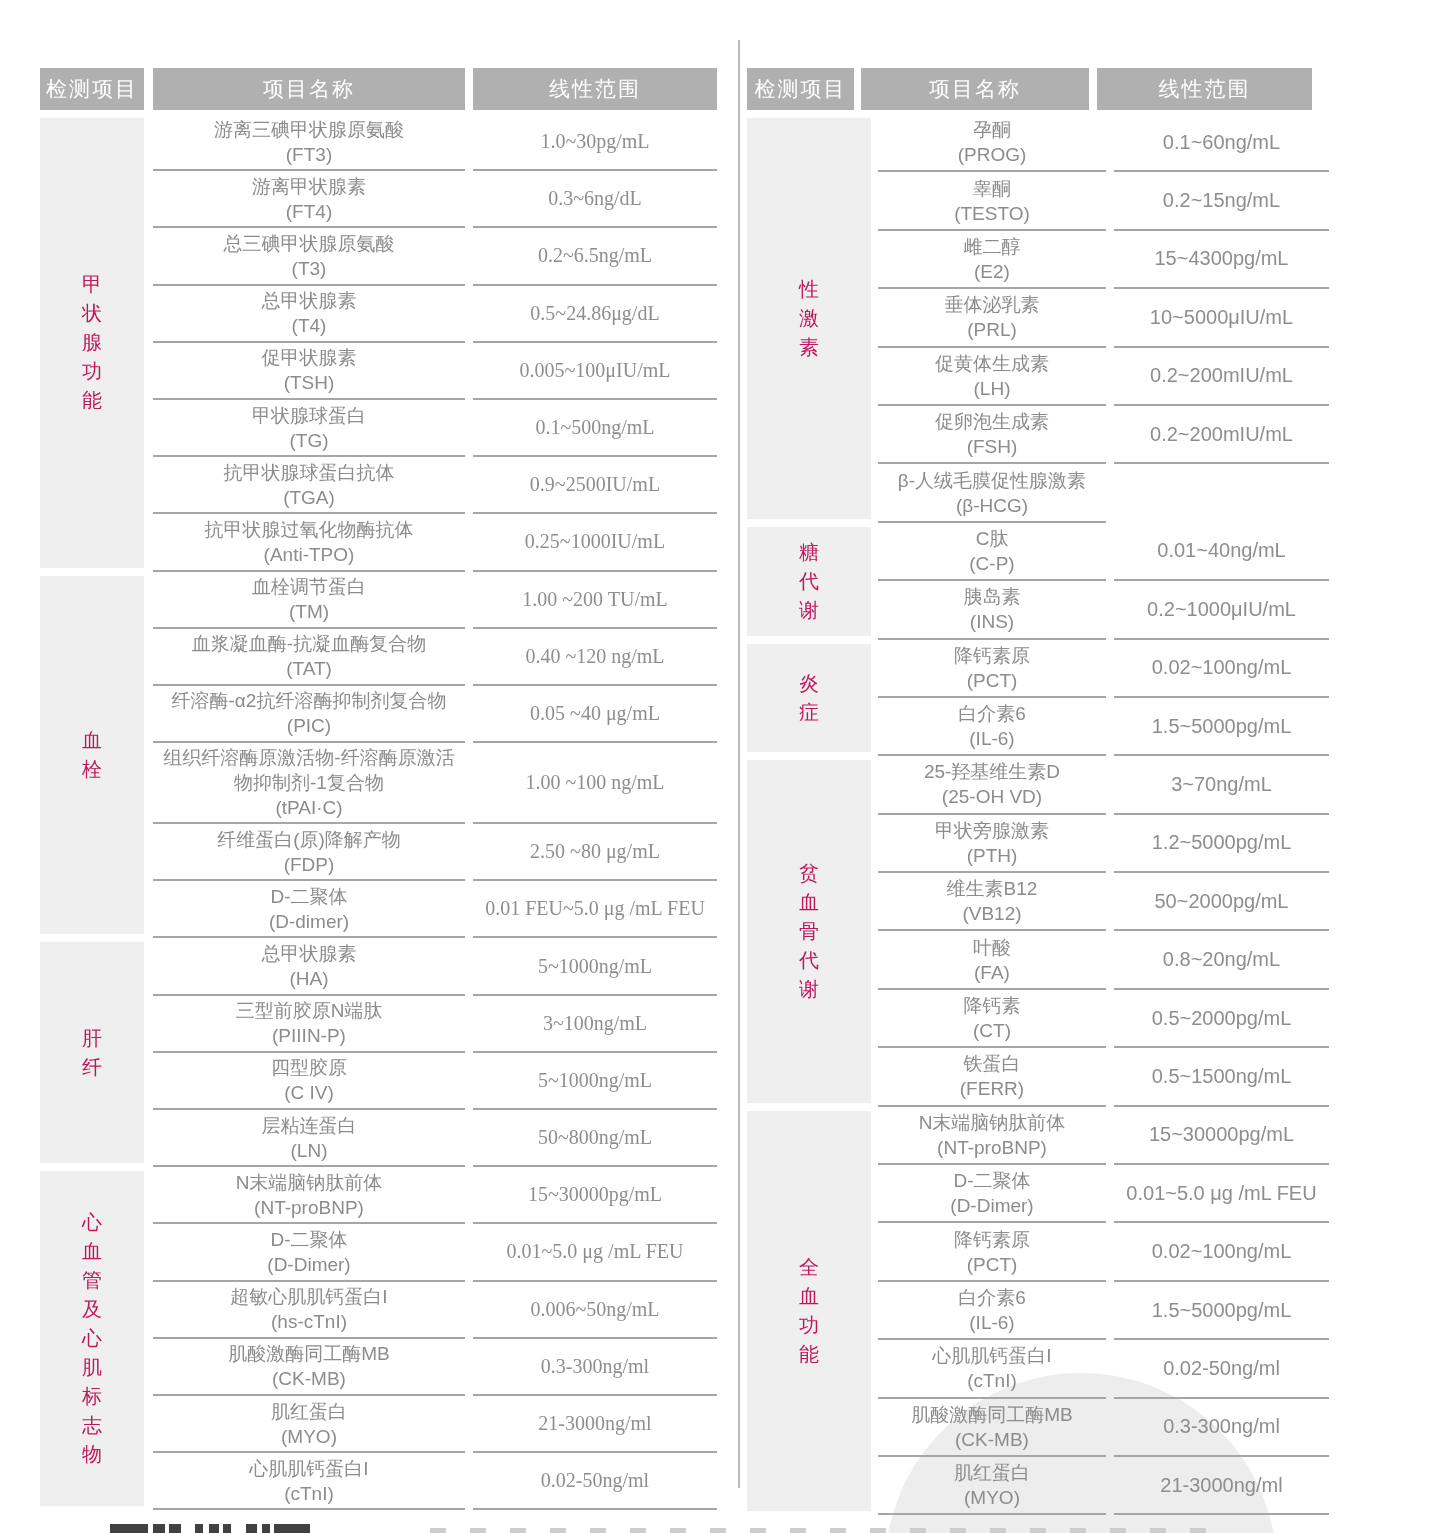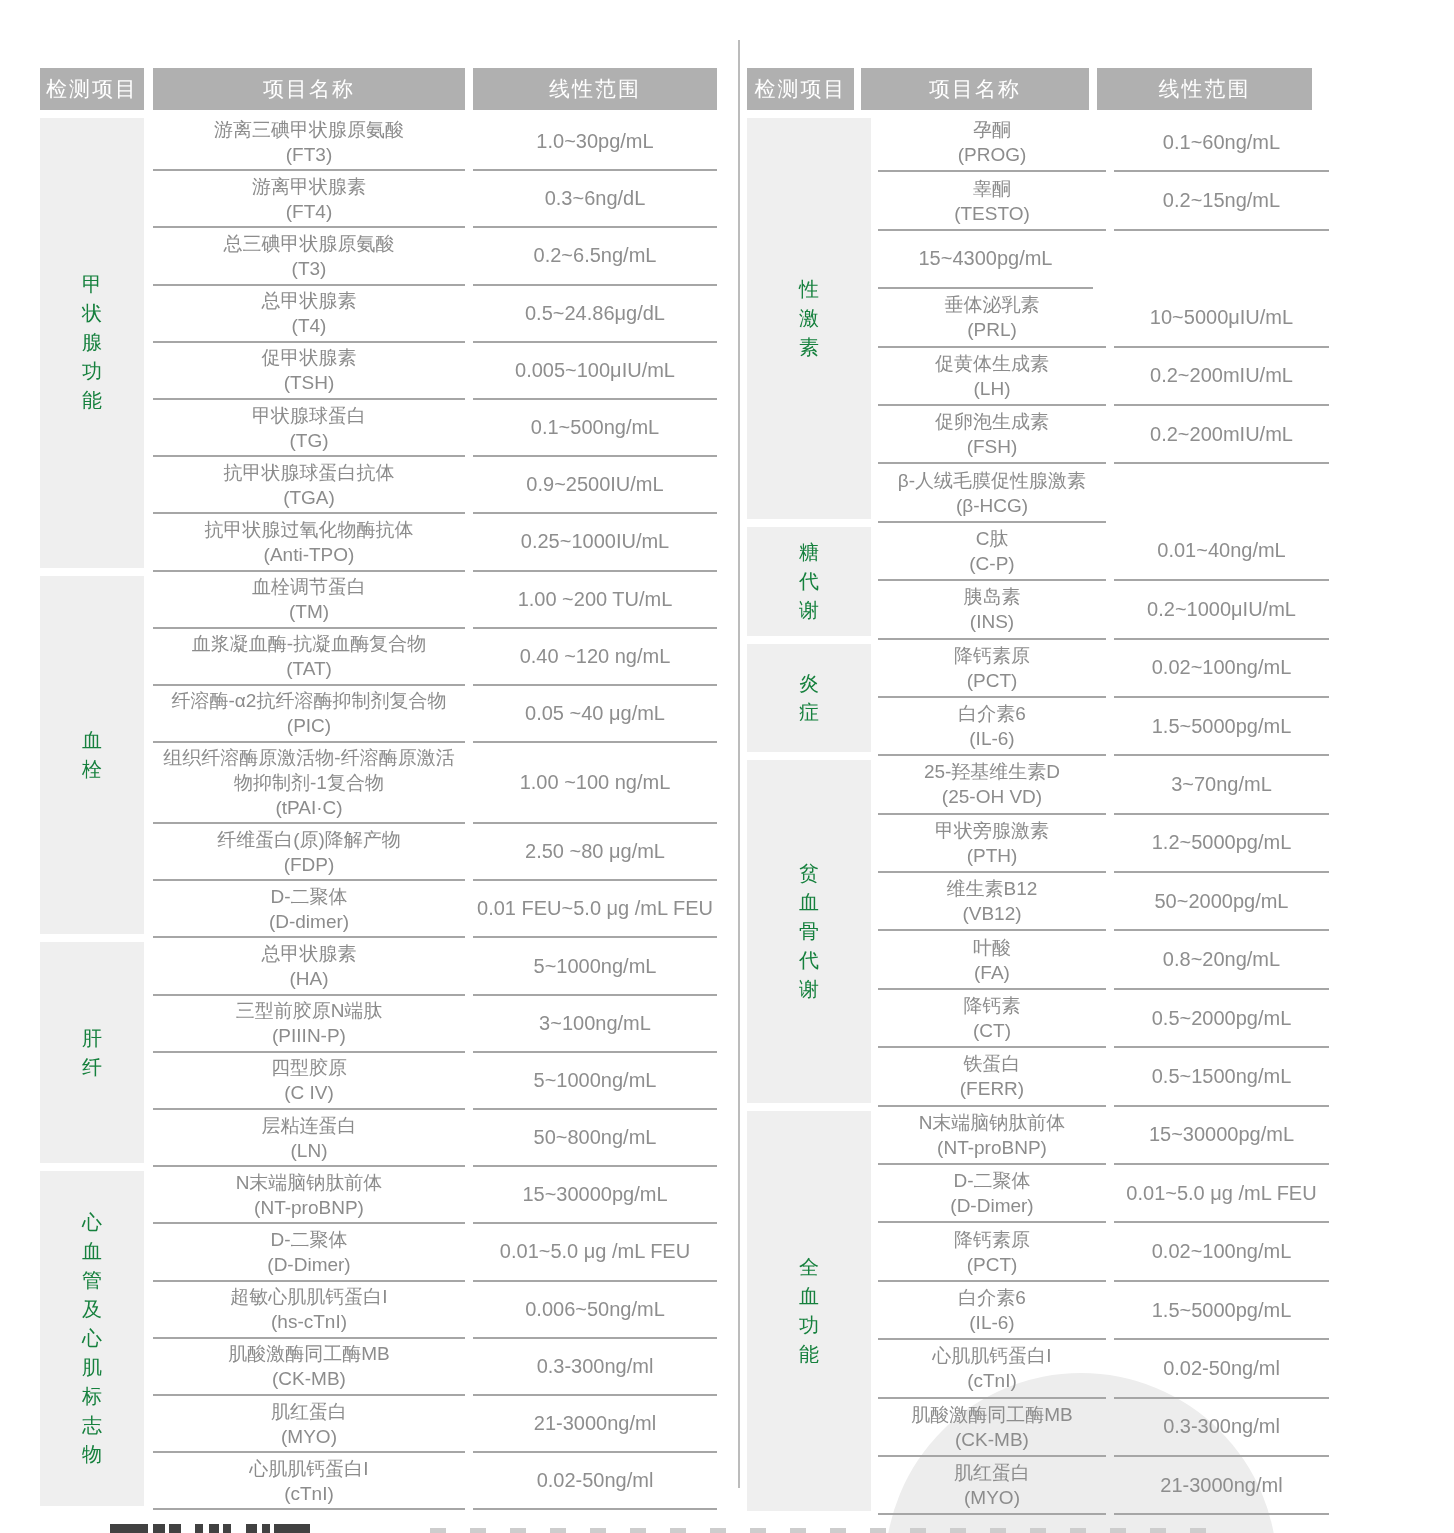--- a/index.html
+++ b/index.html
@@ -15,34 +15,34 @@
   .th{background:#b0b0b0;color:#ffffff;font-size:21px;letter-spacing:2px;height:42px;
       display:flex;align-items:center;justify-content:center;}
   .t-left  .th-cat{width:104px;margin-right:9px;}
   .t-left  .th-name{width:312px;margin-right:8px;}
   .t-left  .th-range{width:244px;}
   .t-right .th-cat{width:107px;margin-right:7px;}
   .t-right .th-name{width:228px;margin-right:8px;}
   .t-right .th-range{width:215px;}
   .section{display:flex;}
   .cat{background:#efefef;display:flex;align-items:center;justify-content:center;
-       color:#15803d;font-size:20px;margin-top:4px;margin-bottom:4px;}
+       color:#be185d;font-size:20px;margin-top:4px;margin-bottom:4px;}
   .t-left  .cat{width:104px;margin-right:9px;}
   .t-right .cat{width:124px;margin-right:7px;}
   .cat span{display:block;width:22px;line-height:29px;word-break:break-all;text-align:center;}
   .rowscol{display:flex;flex-direction:column;flex:1;}
   .row{display:flex;}
   .t-left  .row{min-height:57.2px;justify-content:center;}
   .t-right .row{min-height:58.4px;}
   .cell{border-bottom:2px solid #a6a6a6;box-sizing:border-box;display:flex;flex-direction:column;
         justify-content:center;align-items:center;text-align:center;padding:2px 4px;}
   .cell-name{font-size:19px;line-height:25px;color:#8c8c8c;}
   .cell-range{font-size:20px;color:#8e8e8e;}
   .t-left  .cell-name{width:312px;margin-right:8px;}
-  .t-left  .cell-range{width:244px;}
+  .t-left  .cell-range{width:244px;font-family:Liberation Serif, serif;}
   .t-right .cell-name{width:228px;margin-right:8px;}
   .t-right .cell-range{width:215px;}
   
   .cutoff-dark{position:absolute;left:110px;top:1524px;width:200px;height:9px;z-index:2;
     background:linear-gradient(90deg,
       #414141 0 38px,  transparent 38px 43px,
       #414141 43px 55px, transparent 55px 59px,
       #414141 59px 71px, transparent 71px 85px,
       #414141 85px 93px, transparent 93px 99px,
       #414141 99px 109px, transparent 109px 113px,
@@ -285,20 +285,24 @@
                 <div class="cell cell-range">0.1~60ng/mL</div>
               </div>
               <div class="row">
                 <div class="cell cell-name">
                   <div class="">睾酮</div>
                   <div class="">(TESTO)</div>
                 </div>
                 <div class="cell cell-range">0.2~15ng/mL</div>
               </div>
               <div class="row">
+                <div class="cell cell-name">
+                  <div class="">雌二醇</div>
+                  <div class="">(E2)</div>
+                </div>
                 <div class="cell cell-range">15~4300pg/mL</div>
               </div>
               <div class="row">
                 <div class="cell cell-name">
                   <div class="">垂体泌乳素</div>
                   <div class="">(PRL)</div>
                 </div>
                 <div class="cell cell-range">10~5000μIU/mL</div>
               </div>
               <div class="row">

